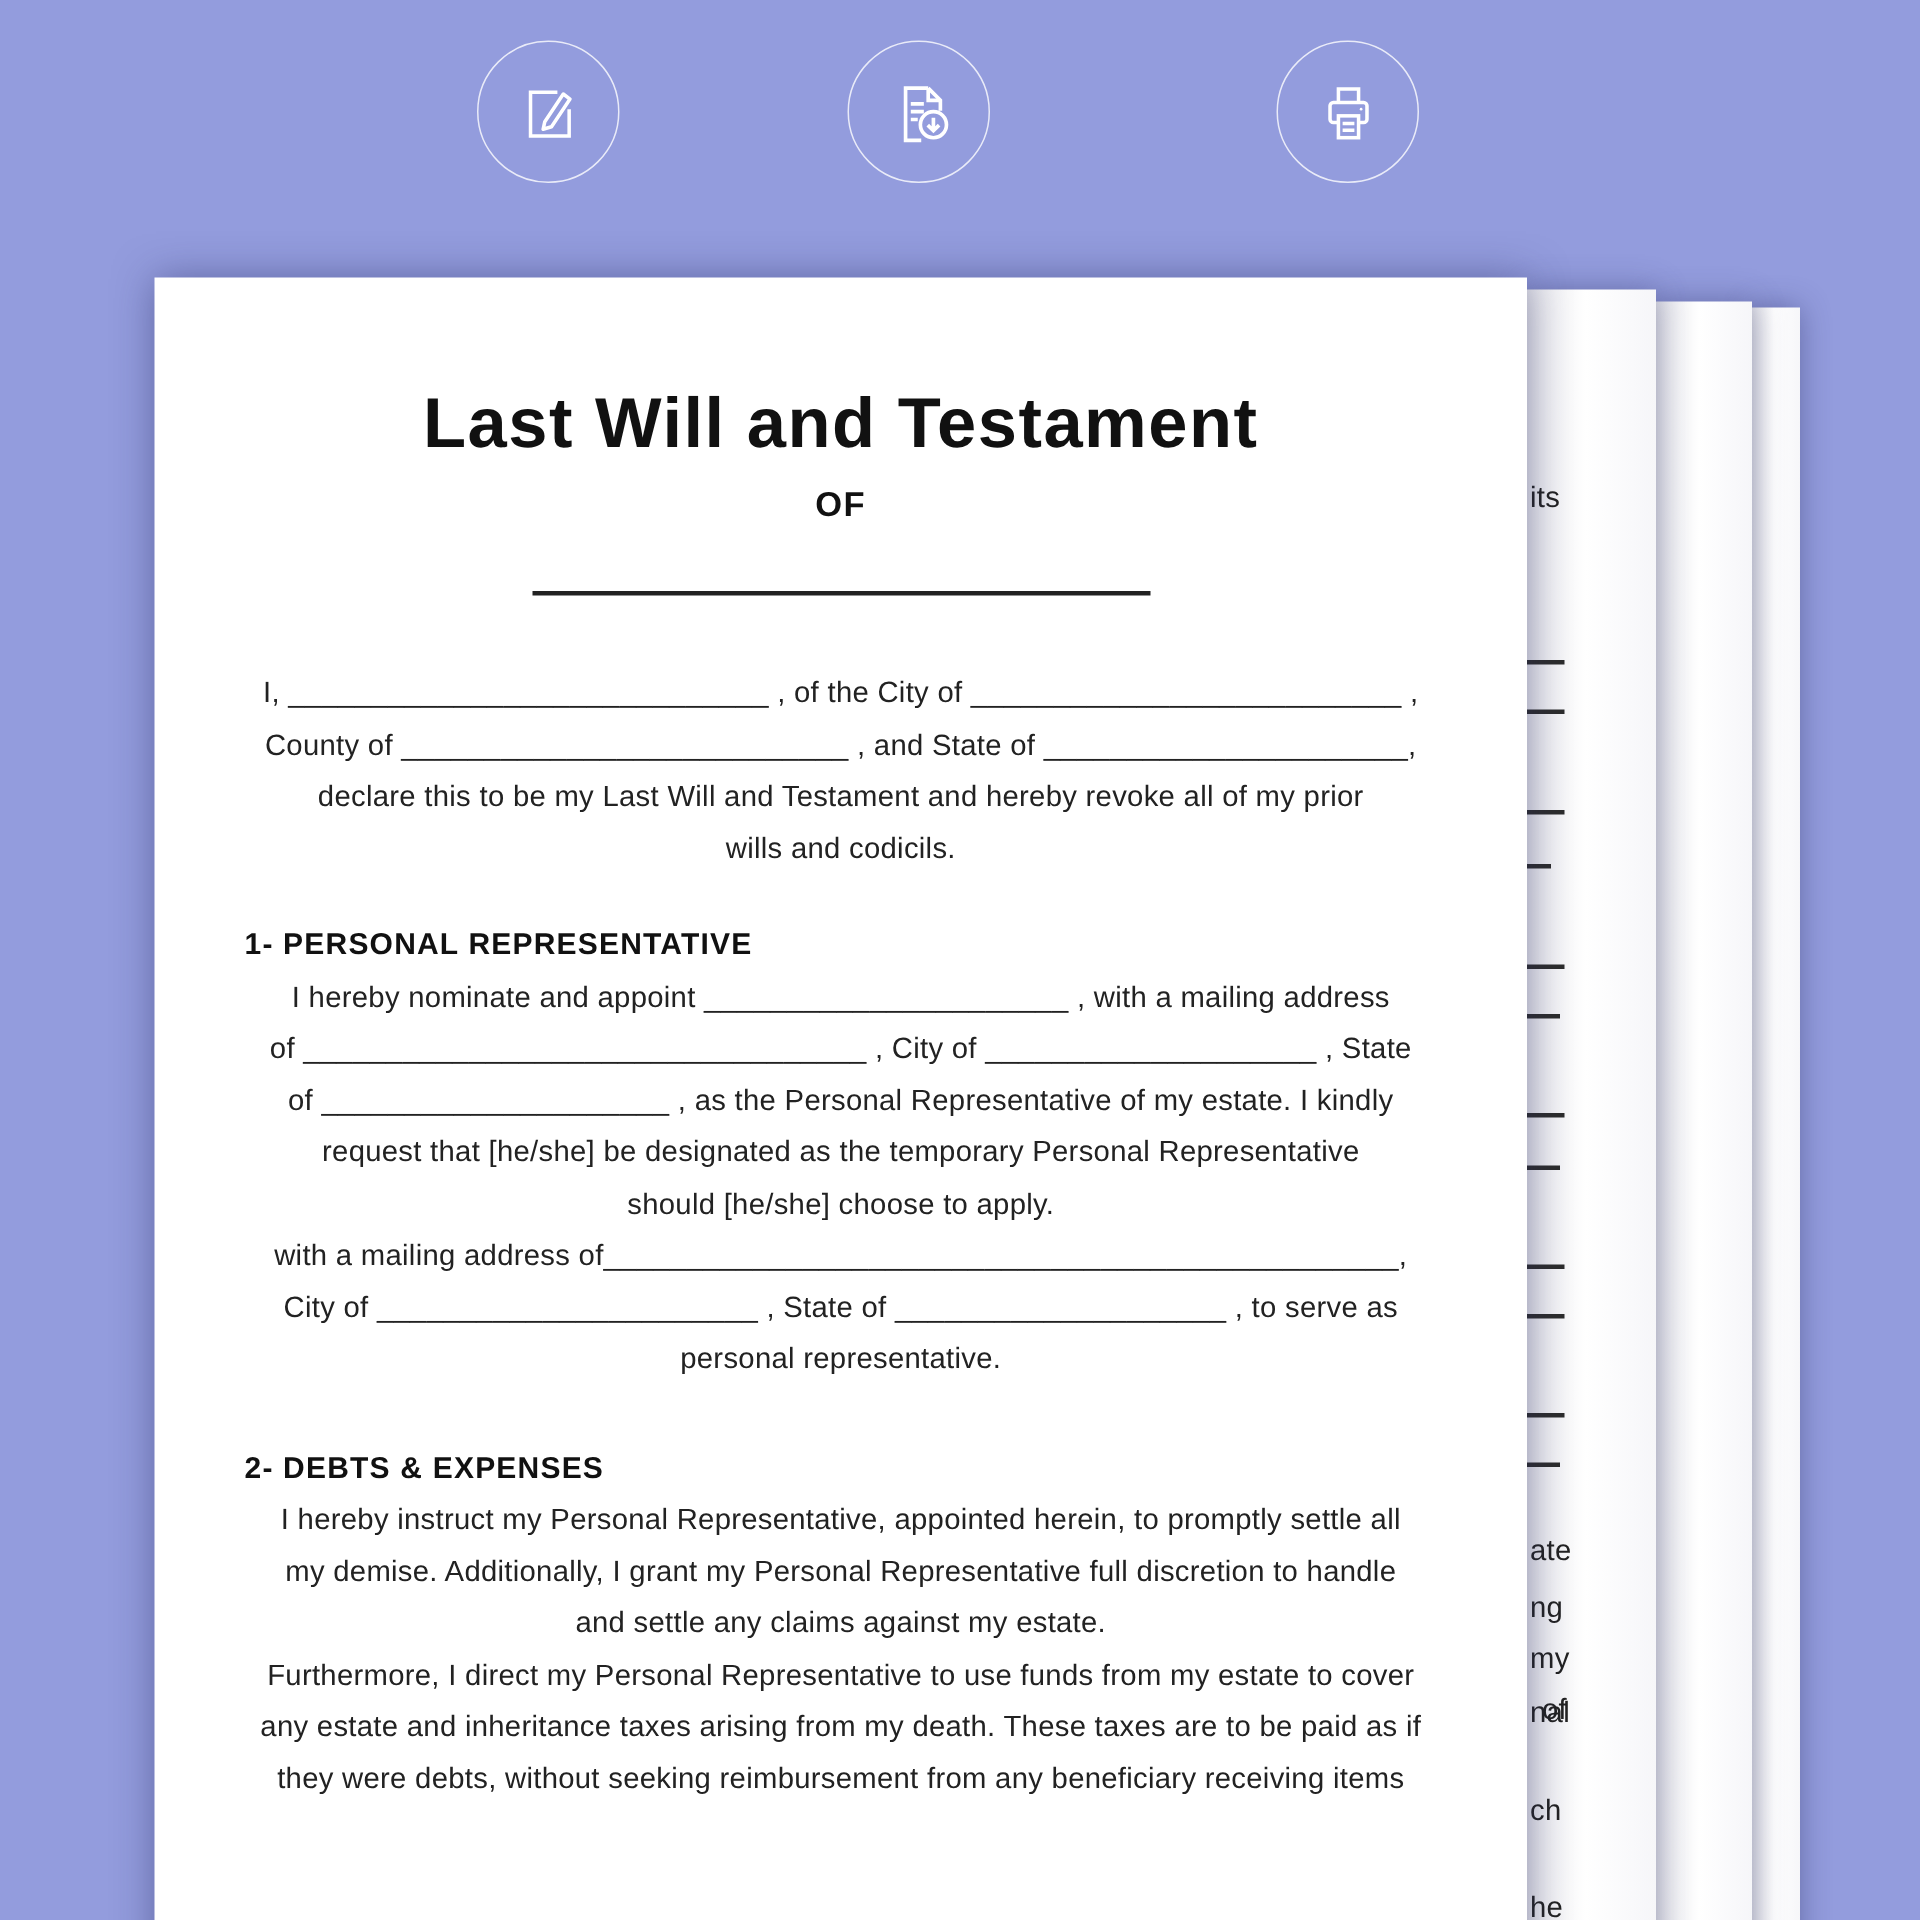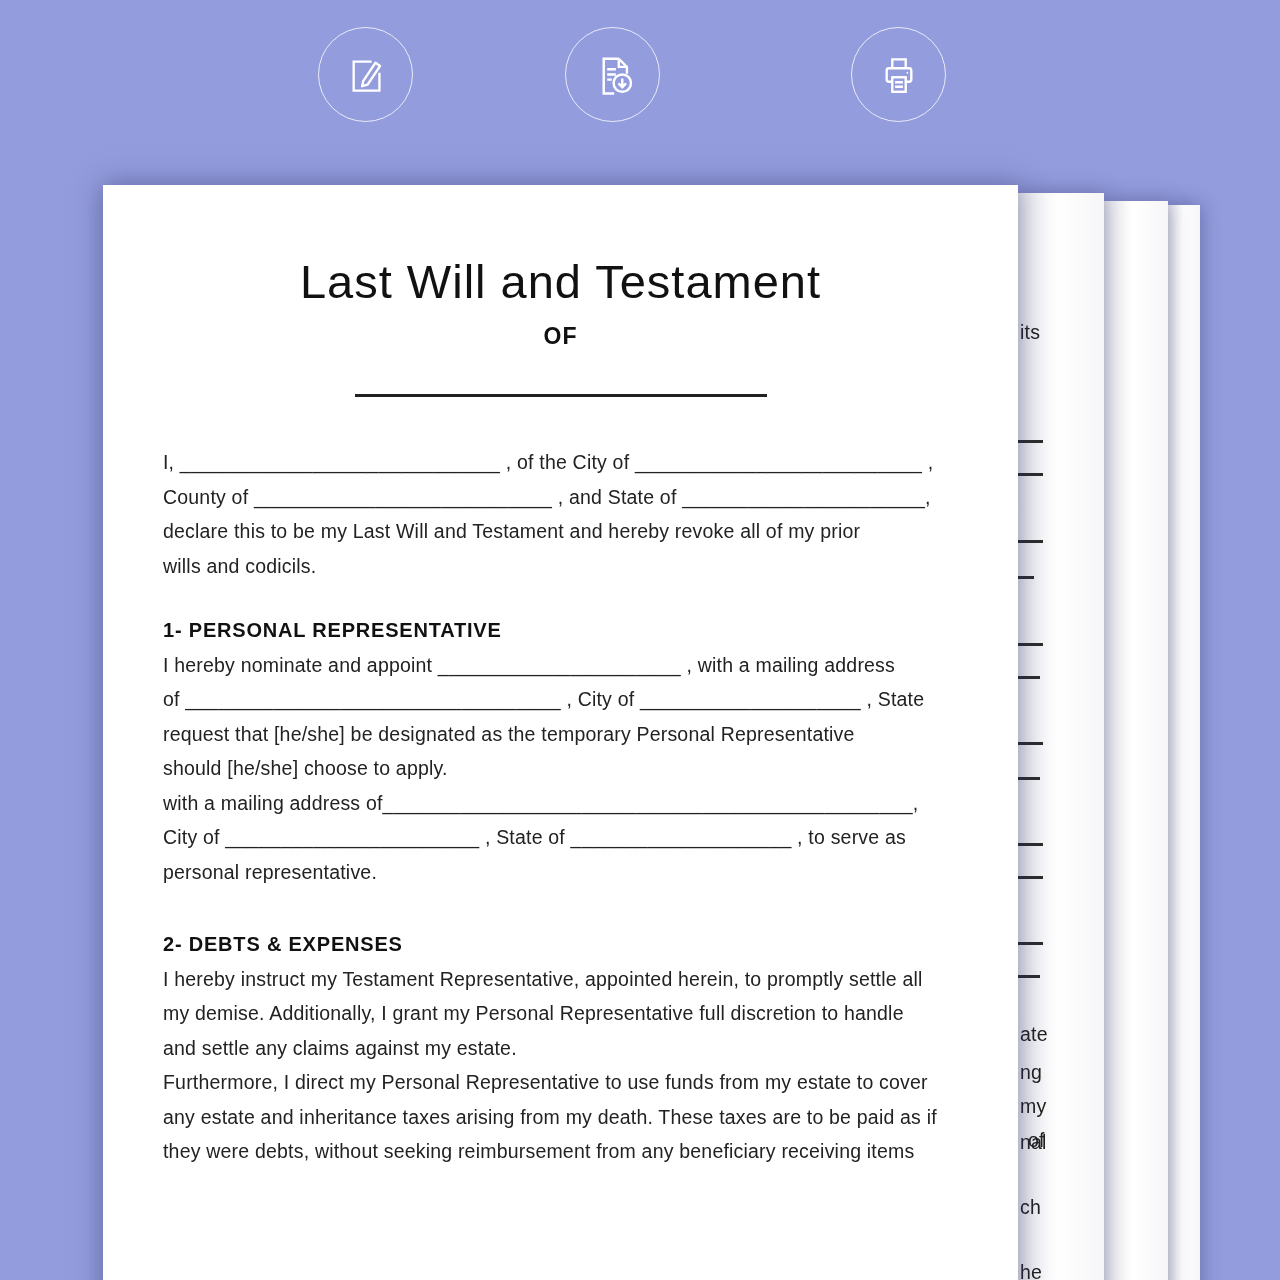--- a/index.html
+++ b/index.html
@@ -30,29 +30,29 @@
     box-shadow:0 0 20px rgba(42,46,100,.45);
     background:linear-gradient(90deg,#e7e7ec 0%,#ffffff 45%,#f6f6f9 100%);
     overflow:hidden;
   }
   .page-2{left:1018px;top:193px;width:86px;height:1155px;z-index:3;}
   .page-3{left:1104px;top:201px;width:64px;height:1150px;z-index:2;}
   .page-4{left:1168px;top:205px;width:32px;height:1148px;z-index:1;}
 
   
   .doc-title{
-    margin:70px 0 0;text-align:center;font-size:47px;font-weight:normal;
+    margin:70px 0 0;text-align:center;font-size:47px;font-weight:bold;
     letter-spacing:1px;color:#111;line-height:54px;
   }
   .doc-of{
     text-align:center;font-size:23px;font-weight:bold;margin-top:14px;
     letter-spacing:1px;color:#111;
   }
   .name-line{width:412px;margin:44px auto 0;border-bottom:3px solid #222;height:0;}
-  .para{font-size:19.5px;line-height:34.5px;color:#222;letter-spacing:.2px;}
+  .para{font-size:19.5px;line-height:34.5px;color:#222;letter-spacing:.2px;text-align:center;}
   .para-intro{margin-top:48px;}
   .para-section{margin:0;}
   .doc-line{white-space:pre;}
   .sec-heading{
     font-size:20px;font-weight:bold;line-height:34.5px;color:#111;
     letter-spacing:.8px;
   }
   .mt-h1{margin-top:30px;}
   .mt-h2{margin-top:38px;}
 
@@ -136,30 +136,31 @@
       <div class="doc-line">County of ___________________________ , and State of ______________________,</div>
       <div class="doc-line">declare this to be my Last Will and Testament and hereby revoke all of my prior</div>
       <div class="doc-line">wills and codicils.</div>
     </div>
 
   <div class="sec-heading mt-h1">1- PERSONAL REPRESENTATIVE</div>
 
   <div class="para para-section">
       <div class="doc-line">I hereby nominate and appoint ______________________ , with a mailing address</div>
       <div class="doc-line">of __________________________________ , City of ____________________ , State</div>
+      <div class="doc-line">of _____________________ , as the Personal Representative of my estate. I kindly</div>
       <div class="doc-line">request that [he/she] be designated as the temporary Personal Representative</div>
       <div class="doc-line">should [he/she] choose to apply.</div>
       <div class="doc-line">with a mailing address of________________________________________________,</div>
       <div class="doc-line">City of _______________________ , State of ____________________ , to serve as</div>
       <div class="doc-line">personal representative.</div>
     </div>
 
   <div class="sec-heading mt-h2">2- DEBTS &amp; EXPENSES</div>
 
   <div class="para para-section">
-      <div class="doc-line">I hereby instruct my Testament Representative, appointed herein, to promptly settle all</div>
+      <div class="doc-line">I hereby instruct my Personal Representative, appointed herein, to promptly settle all</div>
       <div class="doc-line">my demise. Additionally, I grant my Personal Representative full discretion to handle</div>
       <div class="doc-line">and settle any claims against my estate.</div>
       <div class="doc-line">Furthermore, I direct my Personal Representative to use funds from my estate to cover</div>
       <div class="doc-line">any estate and inheritance taxes arising from my death. These taxes are to be paid as if</div>
       <div class="doc-line">they were debts, without seeking reimbursement from any beneficiary receiving items</div>
     </div>
 </div>
 
 </body></html>

